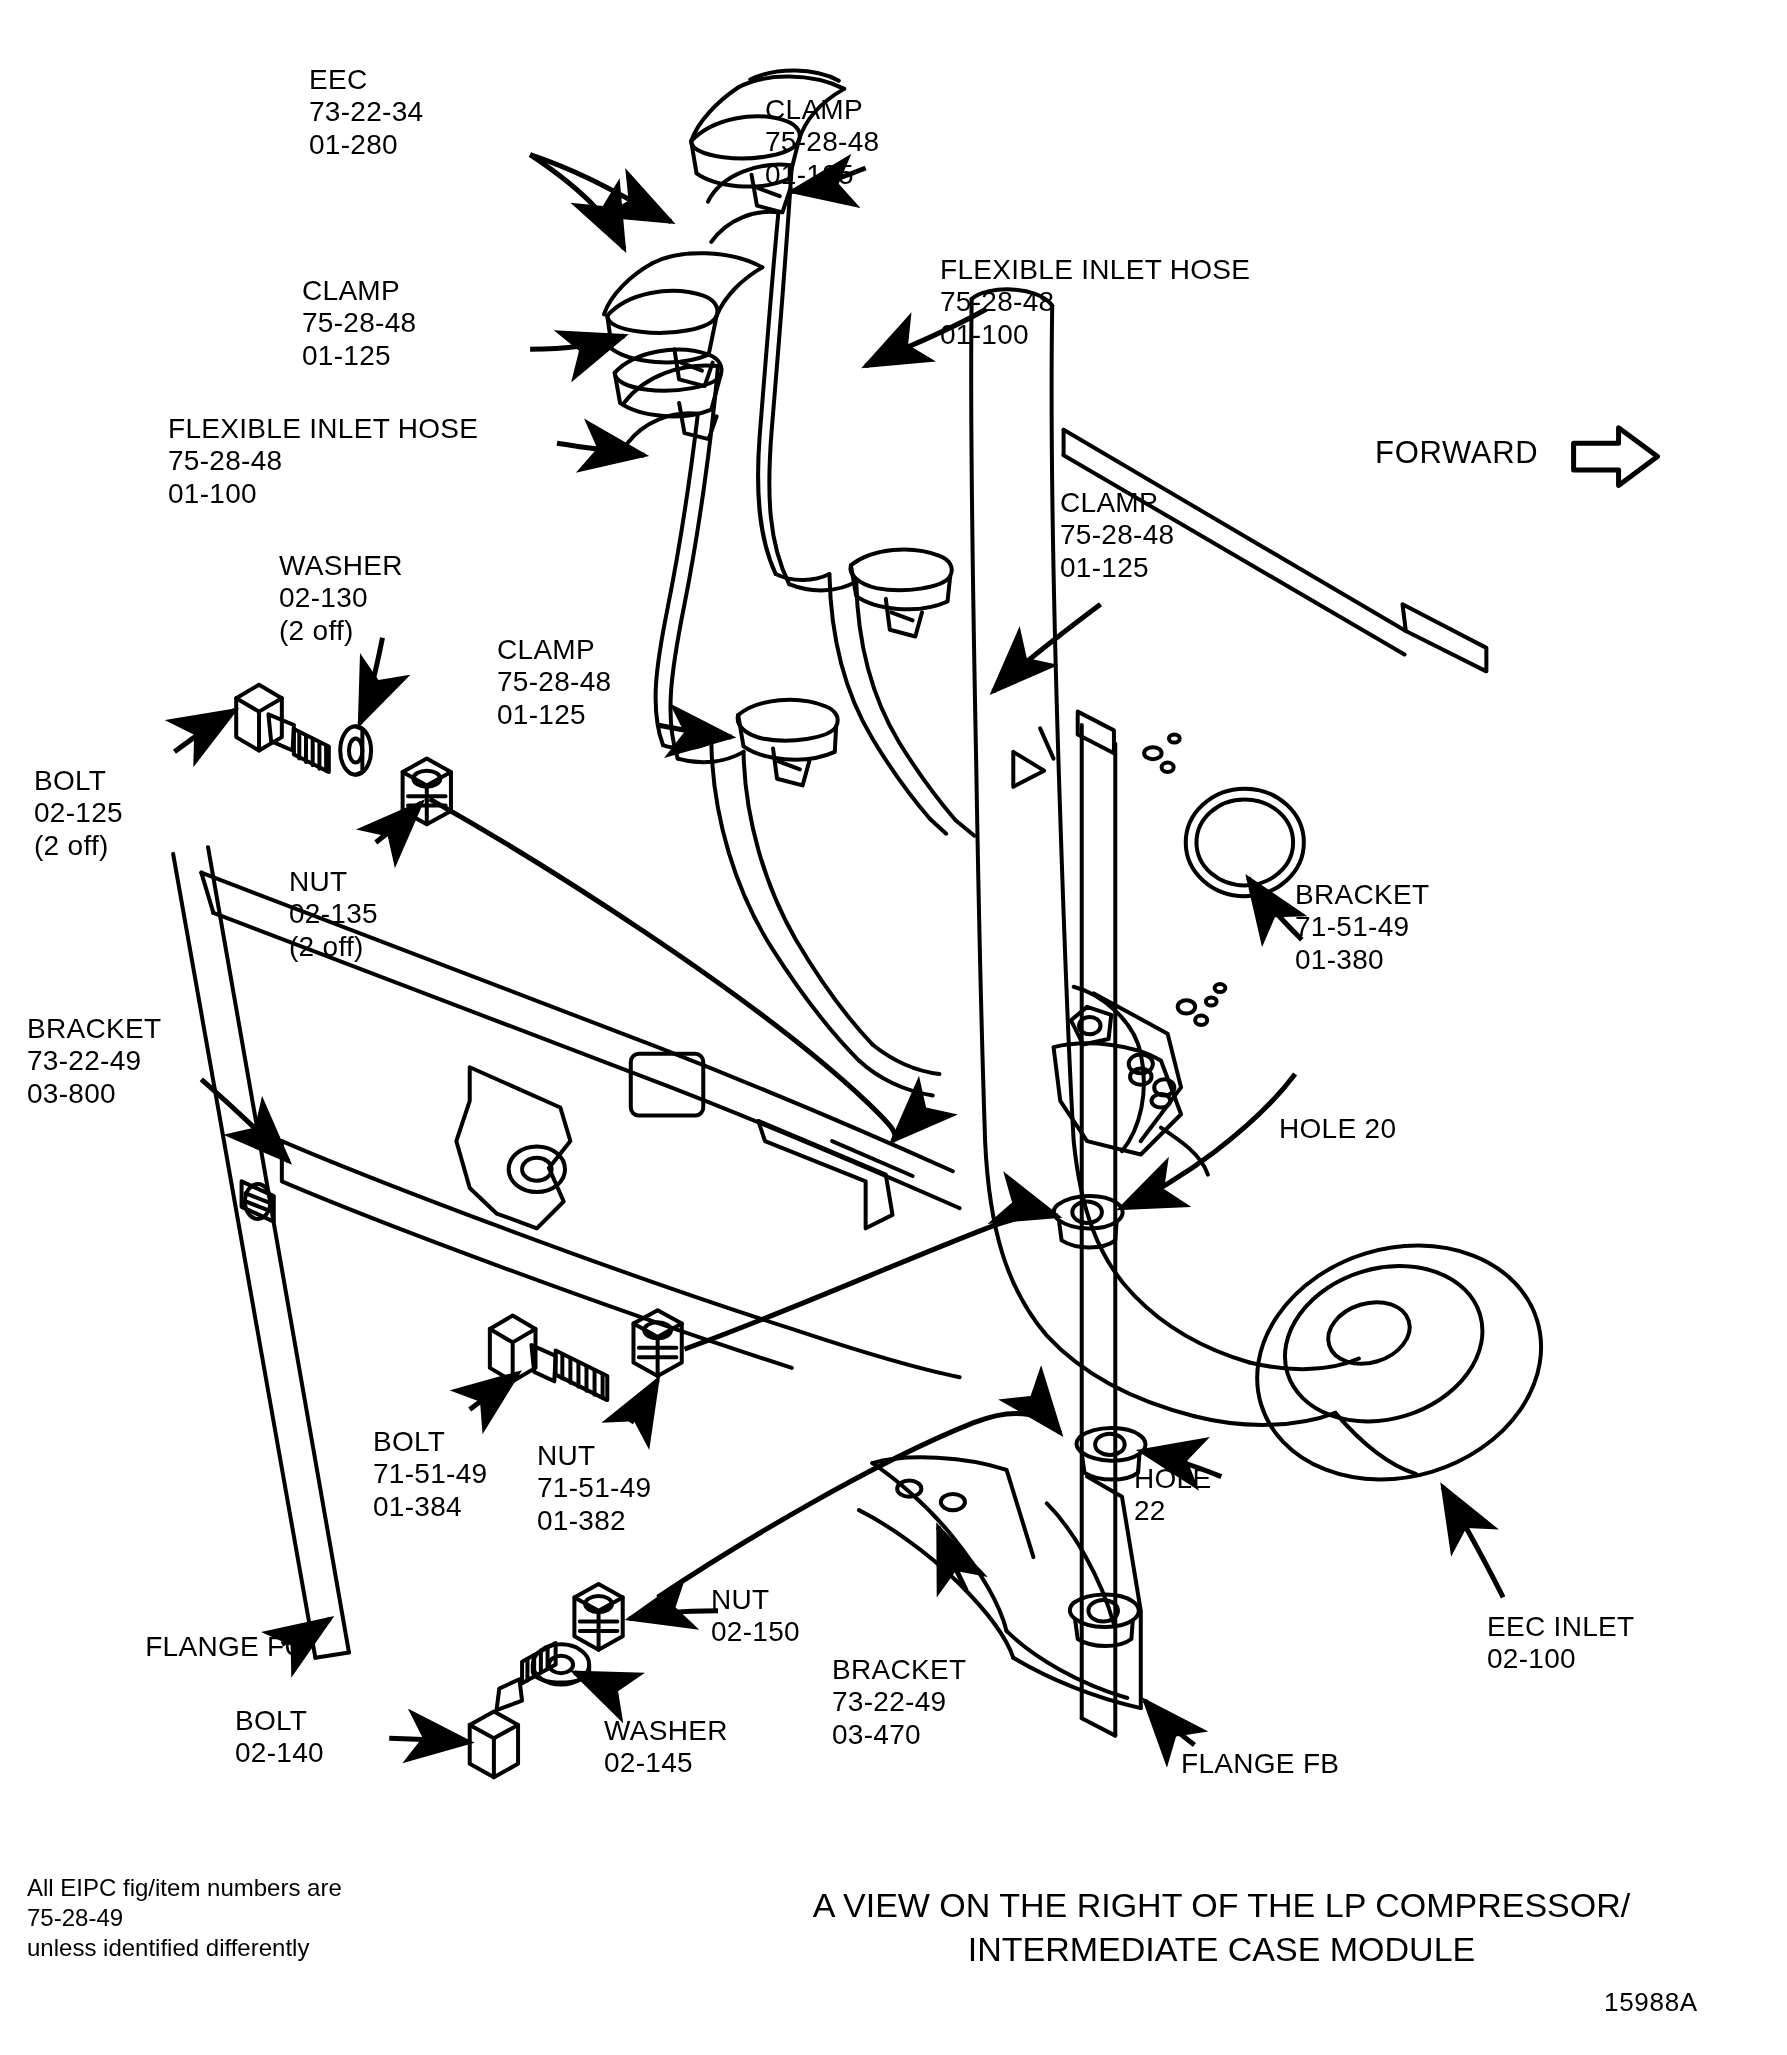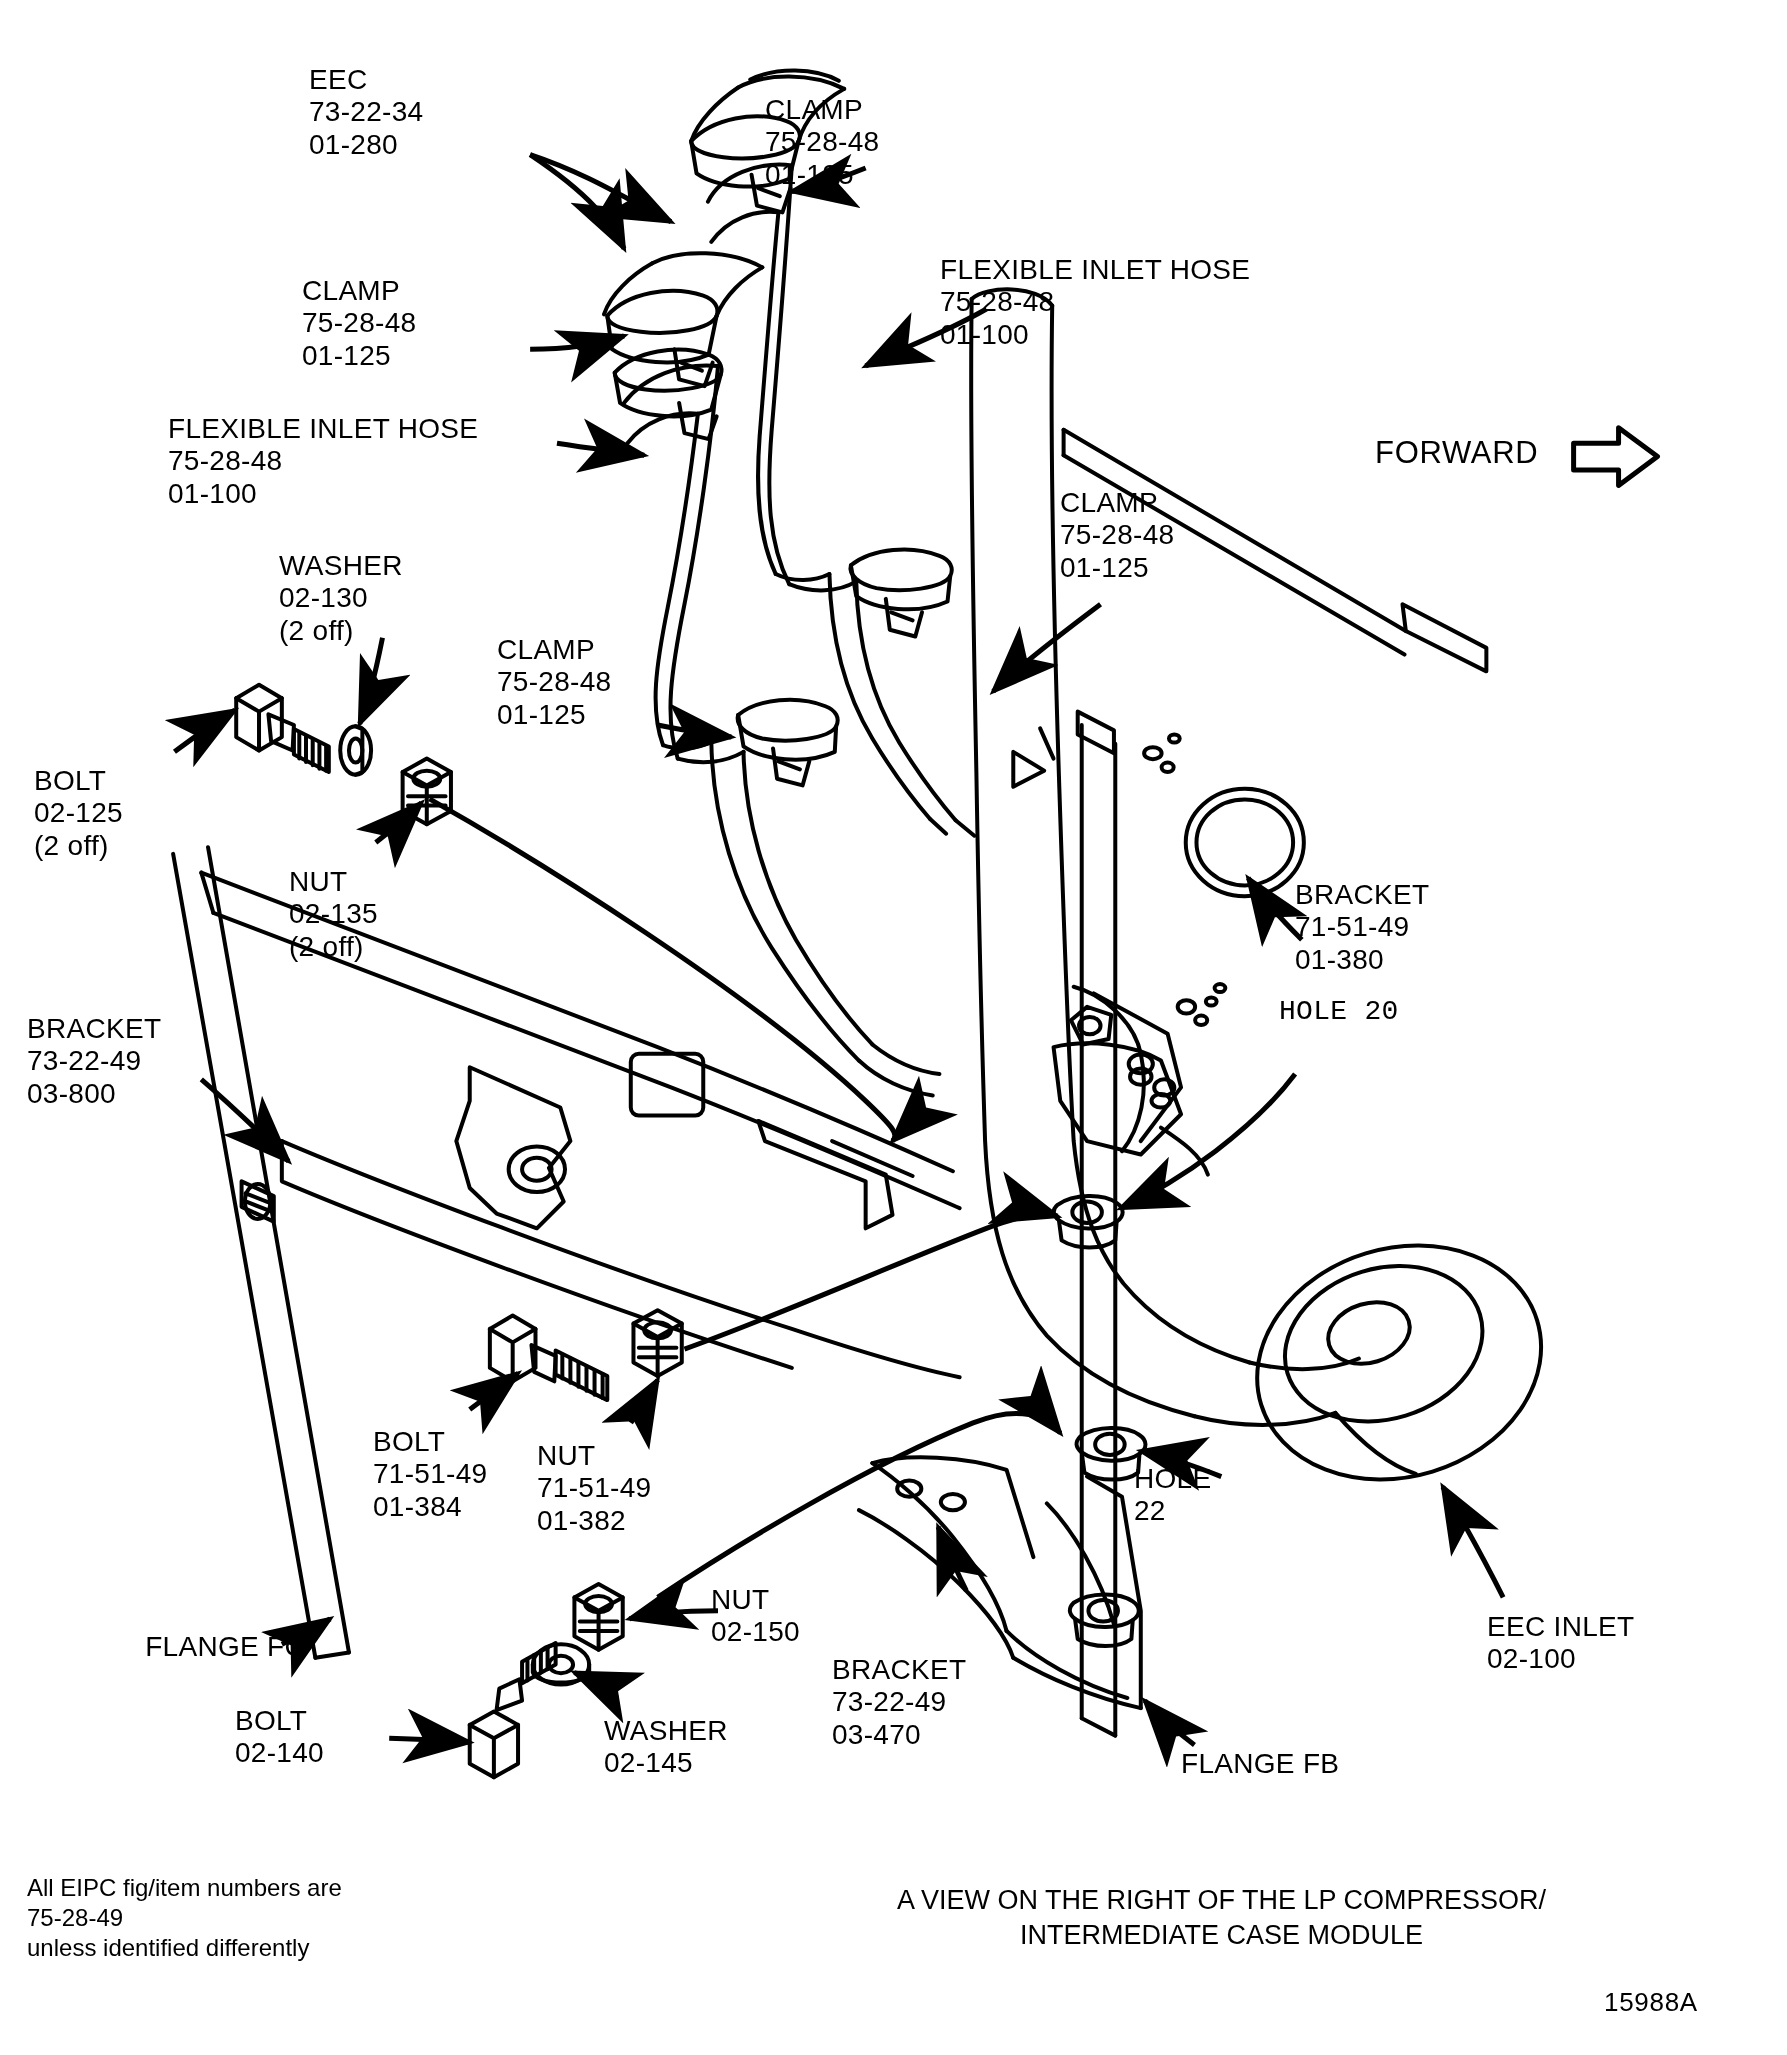--- a/index.html
+++ b/index.html
@@ -31,21 +31,21 @@
     text-align: right;
   }
   .footnote {
     position: absolute;
     font-size: 24px;
     line-height: 1.25;
     white-space: pre;
   }
   .viewtitle {
     position: absolute;
-    font-size: 27px;
+    font-size: 34px;
     line-height: 1.3;
     text-align: center;
     white-space: pre;
   }
   .docid {
     position: absolute;
     font-size: 26px;
     letter-spacing: 0.7px;
   }
   .fwd-label {
@@ -396,21 +396,21 @@
 (2 off)</div>
   <div class="callout c" style="left:289px; top:866px; width:201px;">NUT
 02-135
 (2 off)</div>
   <div class="callout c" style="left:27px; top:1013px; width:221px;">BRACKET
 73-22-49
 03-800</div>
   <div class="callout c" style="left:1295px; top:879px; width:221px;">BRACKET
 71-51-49
 01-380</div>
-  <div class="callout c" style="left:1279px; top:996px; width:221px;font-family:Liberation Mono, monospace;">HOLE 20</div>
+  <div class="callout c" style="left:1279px; top:1113px; width:221px;">HOLE 20</div>
   <div class="callout c" style="left:373px; top:1426px; width:201px;">BOLT
 71-51-49
 01-384</div>
   <div class="callout c" style="left:537px; top:1440px; width:201px;">NUT
 71-51-49
 01-382</div>
   <div class="callout c" style="left:1134px; top:1463px; width:168px;">HOLE
 22</div>
   <div class="callout c" style="left:1487px; top:1611px; width:221px;">EEC INLET
 02-100</div>

